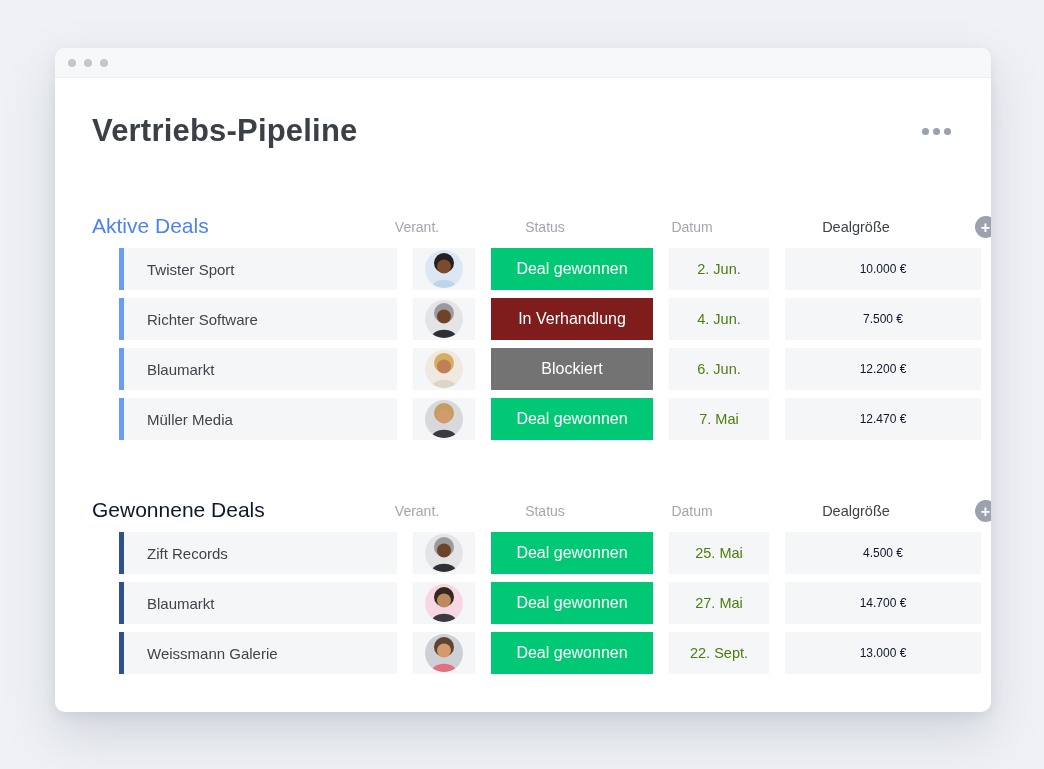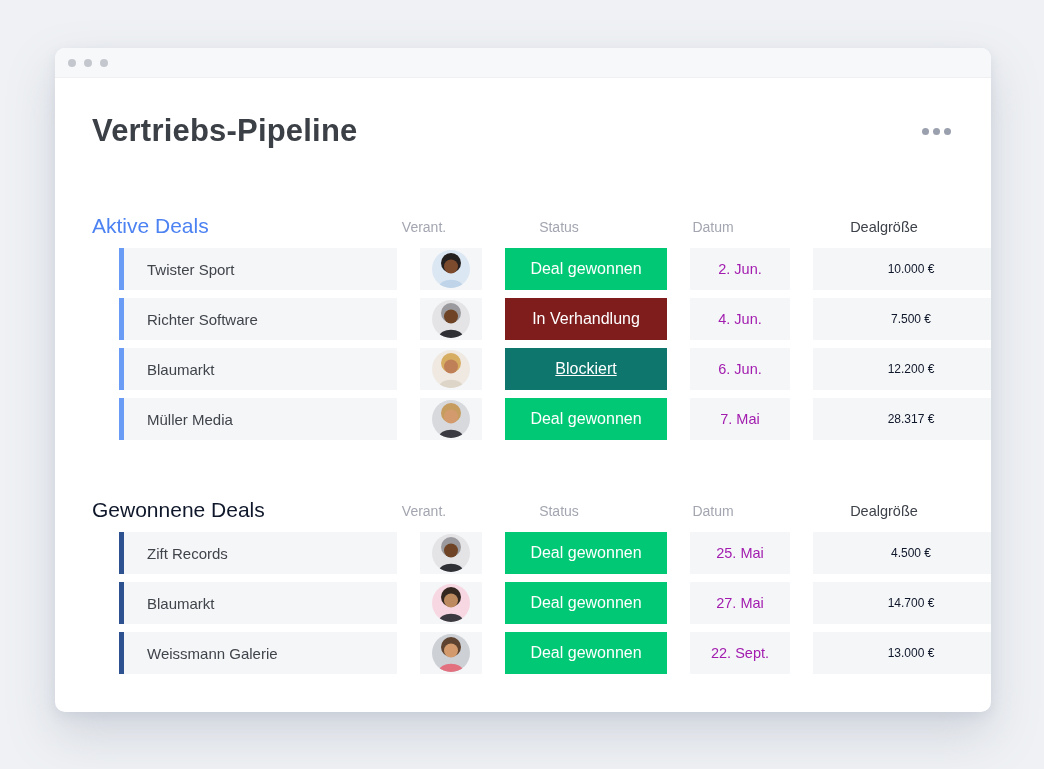--- a/index.html
+++ b/index.html
@@ -27,21 +27,21 @@
     margin-top:34px; height:38px;
     display:flex; align-items:center; justify-content:space-between;
   }
   .page-title { font-size:31px; font-weight:700; color:#3b3f46; letter-spacing:.2px; }
   .menu-dots { display:flex; gap:4px; padding:6px 2px; cursor:pointer; }
   .menu-dots span { width:7px; height:7px; border-radius:50%; background:#9aa0ad; display:block; }
 
   .grid {
     display:grid;
     grid-template-columns:278px 62px 162px 100px 196px 31px;
-    column-gap:23px;
+    column-gap:16px;
   }
   .group { }
   .group-header { height:36px; align-items:end; padding-bottom:8px; }
   .group-title { font-size:21px; font-weight:500; align-self:center; padding-top:8px; }
   .col-label { font-size:14px; color:#a3a6b0; text-align:center; align-self:center; padding-top:10px; }
   .col-label.dark { color:#3e424a; font-size:14.5px; }
   .add-col { display:flex; justify-content:center; align-items:center; padding-top:8px; }
   .add-btn {
     width:22px; height:22px; border-radius:50%; background:#9ba1ad; color:#ffffff;
     font-size:16px; line-height:21px; text-align:center; font-weight:700; cursor:pointer;
@@ -49,21 +49,21 @@
   }
   .rows { margin-top:6px;padding-left:27px; }
   .row { height:42px; margin-bottom:8px; }
   .row:last-child { margin-bottom:0; }
   .cell { background:#f5f6f8; display:flex; align-items:center; }
   .name-cell { border-left:5px solid #6b9cf5; padding-left:23px; font-size:15px; color:#40444b; cursor:pointer; }
   .avatar-cell { justify-content:center; cursor:pointer; }
   .avatar { width:38px; height:38px; border-radius:50%; overflow:hidden; }
   .avatar svg { display:block; }
   .status-cell { justify-content:center; color:#ffffff; font-size:16px; cursor:pointer; }
-  .date-cell { justify-content:center; font-size:14.5px; color:#a21caf; cursor:pointer; }
+  .date-cell { justify-content:center; font-size:14.5px; color:#4d7c0f; cursor:pointer; }
   .size-cell { justify-content:center; font-size:12px; color:#0f172a; cursor:pointer; }
   .extra-cell { }
   .group-2 { margin-top:50px; }
   .group-1 { margin-top:56px; }
 </style>
 </head>
 <body>
 
 <div class="window">
   <div class="titlebar">
@@ -137,41 +137,41 @@
     <div class="cell avatar-cell">
       <div class="avatar">
         <svg width="38" height="38" viewBox="0 0 38 38" xmlns="http://www.w3.org/2000/svg">
           <rect class="av-bg" x="0" y="0" width="38" height="38" fill="#efe9e2"></rect>
           <circle class="av-hair" cx="19" cy="13" r="10" fill="#d7ad62"></circle>
           <circle class="av-face" cx="19" cy="16.5" r="7" fill="#c08057"></circle>
           <path class="av-shirt" d="M6,38 C8,27 30,27 32,38 Z" fill="#ddd5c8"></path>
         </svg>
       </div>
     </div>
-    <div class="cell status-cell" style="background: #0f766e; text-decoration: underline;">Blockiert</div>
+    <div class="cell status-cell" style="background: #737373;">Blockiert</div>
     <div class="cell date-cell">6. Jun.</div>
     <div class="cell size-cell">12.200 €</div>
     <div class="cell extra-cell"></div>
   </div>
 
   <div class="grid row">
     <div class="cell name-cell" style="border-left-color: rgb(107, 156, 245);">Müller Media</div>
     <div class="cell avatar-cell">
       <div class="avatar">
         <svg width="38" height="38" viewBox="0 0 38 38" xmlns="http://www.w3.org/2000/svg">
           <rect class="av-bg" x="0" y="0" width="38" height="38" fill="#d7d9dd"></rect>
           <circle class="av-hair" cx="19" cy="13" r="10" fill="#c79c5f"></circle>
           <circle class="av-face" cx="19" cy="16.5" r="7" fill="#d39b6d"></circle>
           <path class="av-shirt" d="M6,38 C8,27 30,27 32,38 Z" fill="#3a3b42"></path>
         </svg>
       </div>
     </div>
     <div class="cell status-cell" style="background: rgb(0, 200, 117);">Deal gewonnen</div>
     <div class="cell date-cell">7. Mai</div>
-    <div class="cell size-cell">28.317 €</div>
+    <div class="cell size-cell">12.470 €</div>
     <div class="cell extra-cell"></div>
   </div>
 </div>
     </section>
 
     <section class="group group-2">
       <div class="grid group-header">
         <div class="group-title" style="color: #0f172a;">Gewonnene Deals</div>
         <div class="col-label">Verant.</div>
         <div class="col-label">Status</div>

